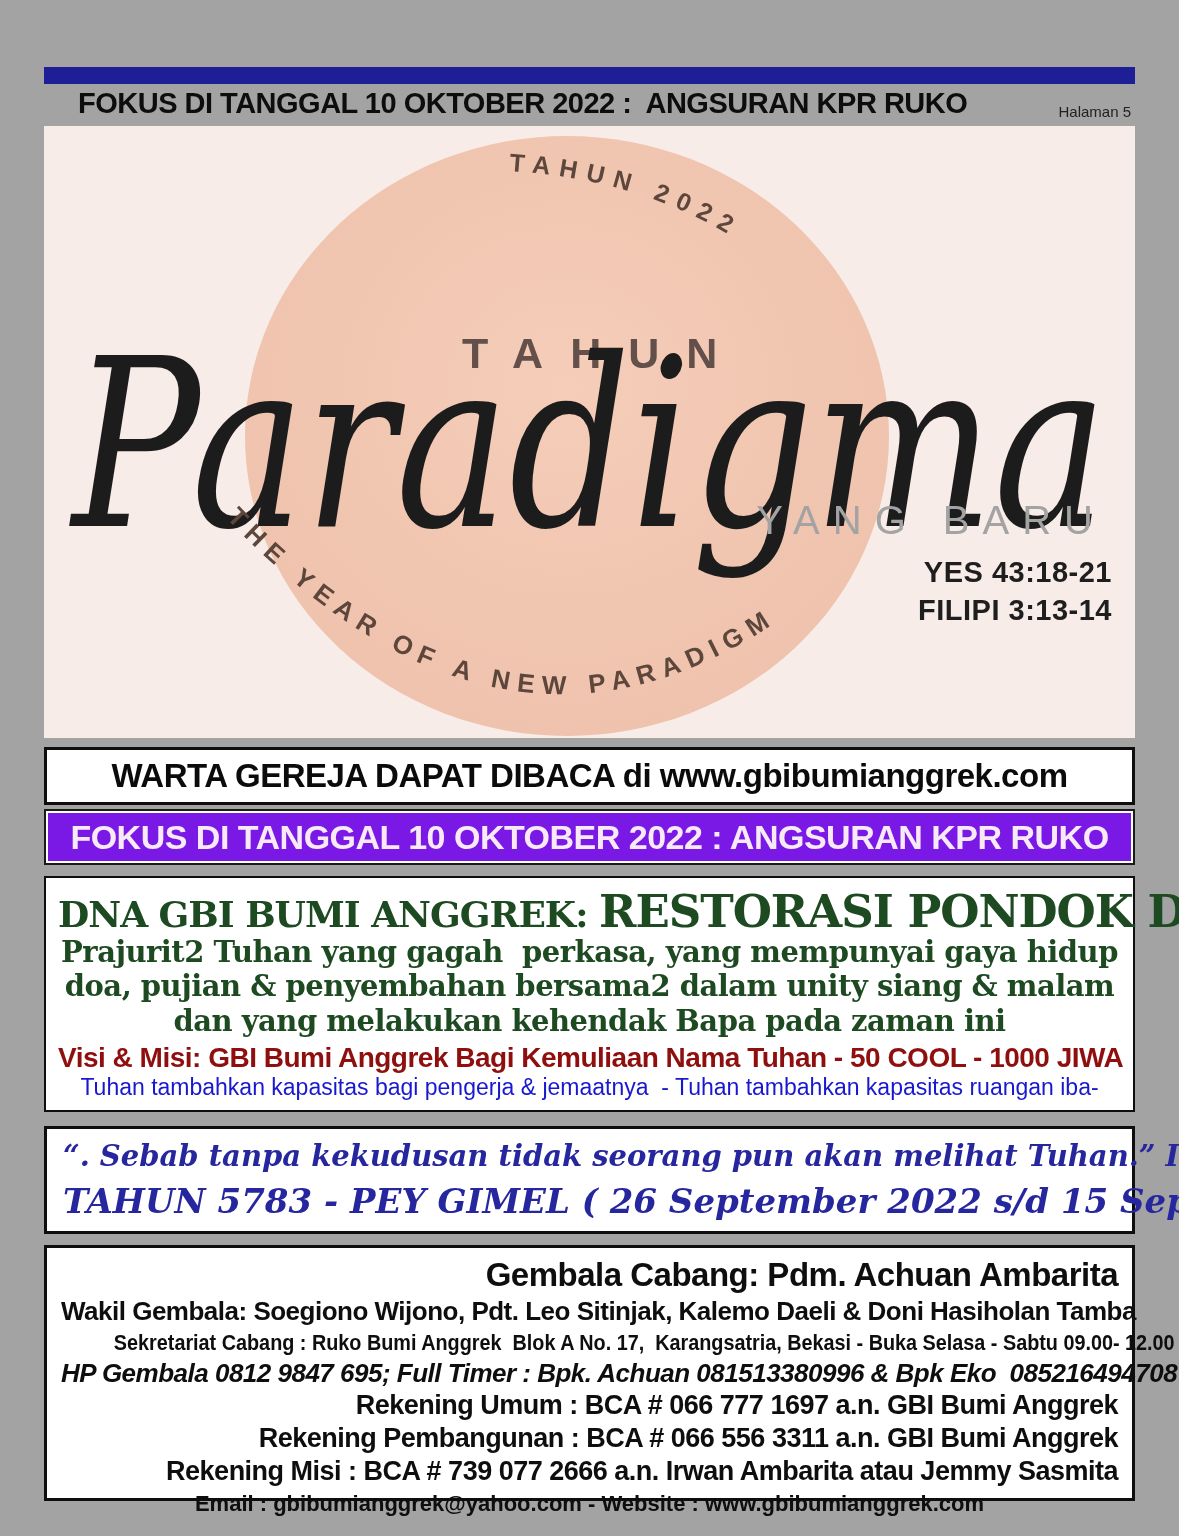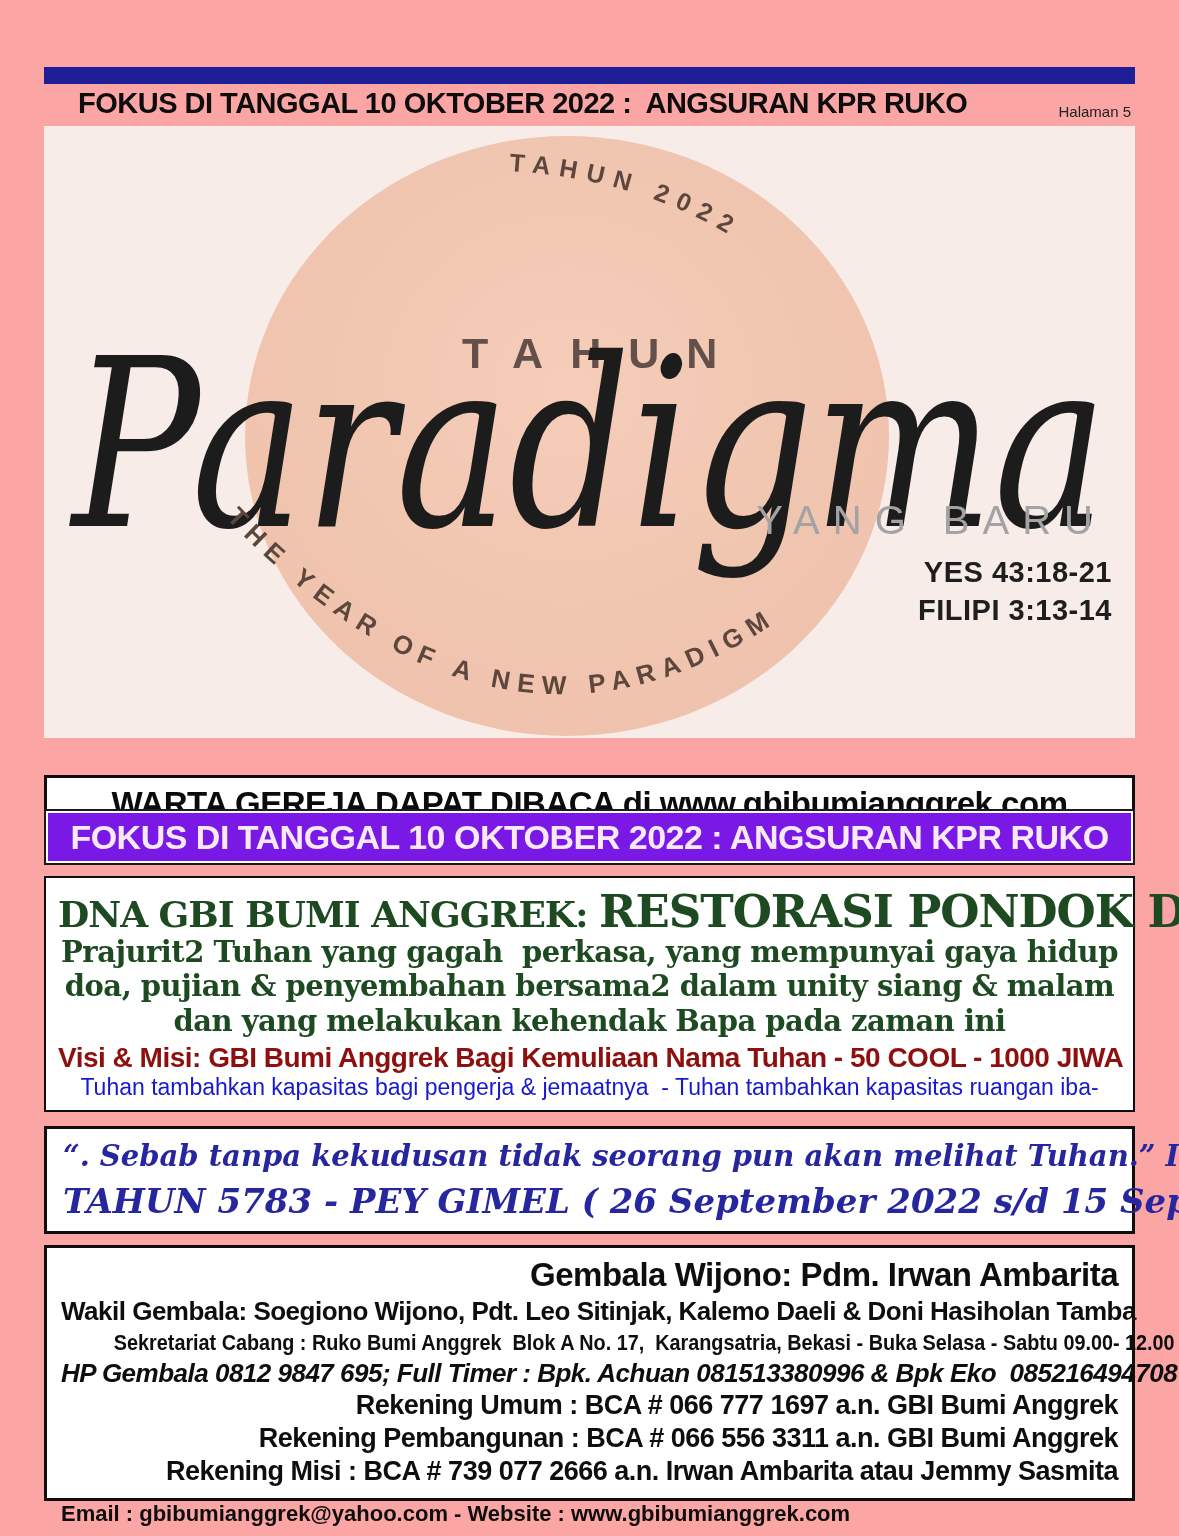--- a/index.html
+++ b/index.html
@@ -1,18 +1,18 @@
 <!DOCTYPE html>
 <html><head>
 <meta charset="utf-8">
 <style>
   html,body { margin:0; padding:0; background:#ffffff; }
   .page {
     position:relative; width:1179px; height:1536px;
-    background:#fca5a5; overflow:hidden;
+    background:#a3a3a3; overflow:hidden;
     font-family:"Liberation Sans", sans-serif; color:#111;
   }
 
   
   .top-rule { position:absolute; top:67px; left:44px; width:1091px; height:17px; background:#1e1e96; }
 
   
   .header-row {
     position:absolute; top:86px; left:44px; width:1091px; height:34px;
     display:flex; align-items:flex-end; justify-content:space-between;
@@ -27,21 +27,21 @@
   
   .hero {
     position:absolute; top:126px; left:44px; width:1091px; height:612px;
     background:#f8ece9; overflow:hidden;
   }
 
   
   .warta-box {
     position:absolute; top:747px; left:44px; width:1091px; height:58px;
     border:3px solid #0e0e0e; box-sizing:border-box; background:#fff;
-    display:flex; align-items:center; justify-content:center;margin-top:28px;
+    display:flex; align-items:center; justify-content:center;
   }
   .warta-text { font-weight:bold; font-size:33px; letter-spacing:-0.5px; white-space:pre; color:#0b0b0b; }
 
   
   .focus-bar {
     position:absolute; top:809px; left:44px; width:1091px; height:56px;
     background:#7a18e6; border:2px solid #1a1a1a; box-sizing:border-box;
     box-shadow:inset 0 0 0 2px #ffffff;
     display:flex; align-items:center; justify-content:center;
   }
@@ -81,21 +81,21 @@
     position:absolute; top:1245px; left:44px; width:1091px; height:256px;
     border:3px solid #0e0e0e; box-sizing:border-box; background:#fff;
     padding:6px 14px 0; 
   }
   .f-row { white-space:pre; font-weight:bold; color:#0e0e0e; }
   .f-gembala { text-align:right; font-size:33px; letter-spacing:-0.5px; line-height:1.25; }
   .f-wakil { text-align:right; font-size:26px; letter-spacing:-0.5px; line-height:1.3; }
   .f-sekretariat { text-align:center; font-size:22px; transform:scaleX(0.9); transform-origin:50% 50%; line-height:1.25; }
   .f-hp { text-align:center; font-style:italic; font-size:26px; letter-spacing:-0.5px; line-height:1.25; }
   .f-rek { text-align:right; font-size:27px; letter-spacing:-0.5px; line-height:1.22; }
-  .f-email { text-align:left; font-size:22px; line-height:1.3; margin-top:12px; }
+  .f-email { text-align:center; font-size:22px; line-height:1.3; margin-top:2px; }
 </style>
 </head>
 <body>
 
 <div class="page">
 
   <div class="top-rule"></div>
 
   <div class="header-row">
     <div class="header-title">FOKUS DI TANGGAL 10 OKTOBER 2022 :  ANGSURAN KPR RUKO</div>
@@ -151,21 +151,21 @@
     <div class="dna-visi">Visi &amp; Misi: GBI Bumi Anggrek Bagi Kemuliaan Nama Tuhan - 50 COOL - 1000 JIWA</div>
     <div class="dna-kapasitas">Tuhan tambahkan kapasitas bagi pengerja &amp; jemaatnya  - Tuhan tambahkan kapasitas ruangan iba-</div>
   </div>
 
   <div class="verse-box">
     <div class="verse-line1">“. Sebab tanpa kekudusan tidak seorang pun akan melihat Tuhan.” Ibrani 12:14</div>
     <div class="verse-line2">TAHUN 5783 - PEY GIMEL ( 26 September 2022 s/d 15 September 2023)</div>
   </div>
 
   <div class="footer-box">
-    <div class="f-row f-gembala">Gembala Wijono: Pdm. Irwan Ambarita</div>
+    <div class="f-row f-gembala">Gembala Cabang: Pdm. Achuan Ambarita</div>
     <div class="f-row f-wakil">Wakil Gembala: Soegiono Wijono, Pdt. Leo Sitinjak, Kalemo Daeli &amp; Doni Hasiholan Tamba</div>
     <div class="f-row f-sekretariat">Sekretariat Cabang : Ruko Bumi Anggrek  Blok A No. 17,  Karangsatria, Bekasi - Buka Selasa - Sabtu 09.00- 12.00</div>
     <div class="f-row f-hp">HP Gembala 0812 9847 695; Full Timer : Bpk. Achuan 081513380996 &amp; Bpk Eko  085216494708</div>
     <div class="f-row f-rek">Rekening Umum : BCA # 066 777 1697 a.n. GBI Bumi Anggrek</div>
     <div class="f-row f-rek">Rekening Pembangunan : BCA # 066 556 3311 a.n. GBI Bumi Anggrek</div>
     <div class="f-row f-rek">Rekening Misi : BCA # 739 077 2666 a.n. Irwan Ambarita atau Jemmy Sasmita</div>
     <div class="f-row f-email">Email : gbibumianggrek@yahoo.com - Website : www.gbibumianggrek.com</div>
   </div>
 
 </div>

